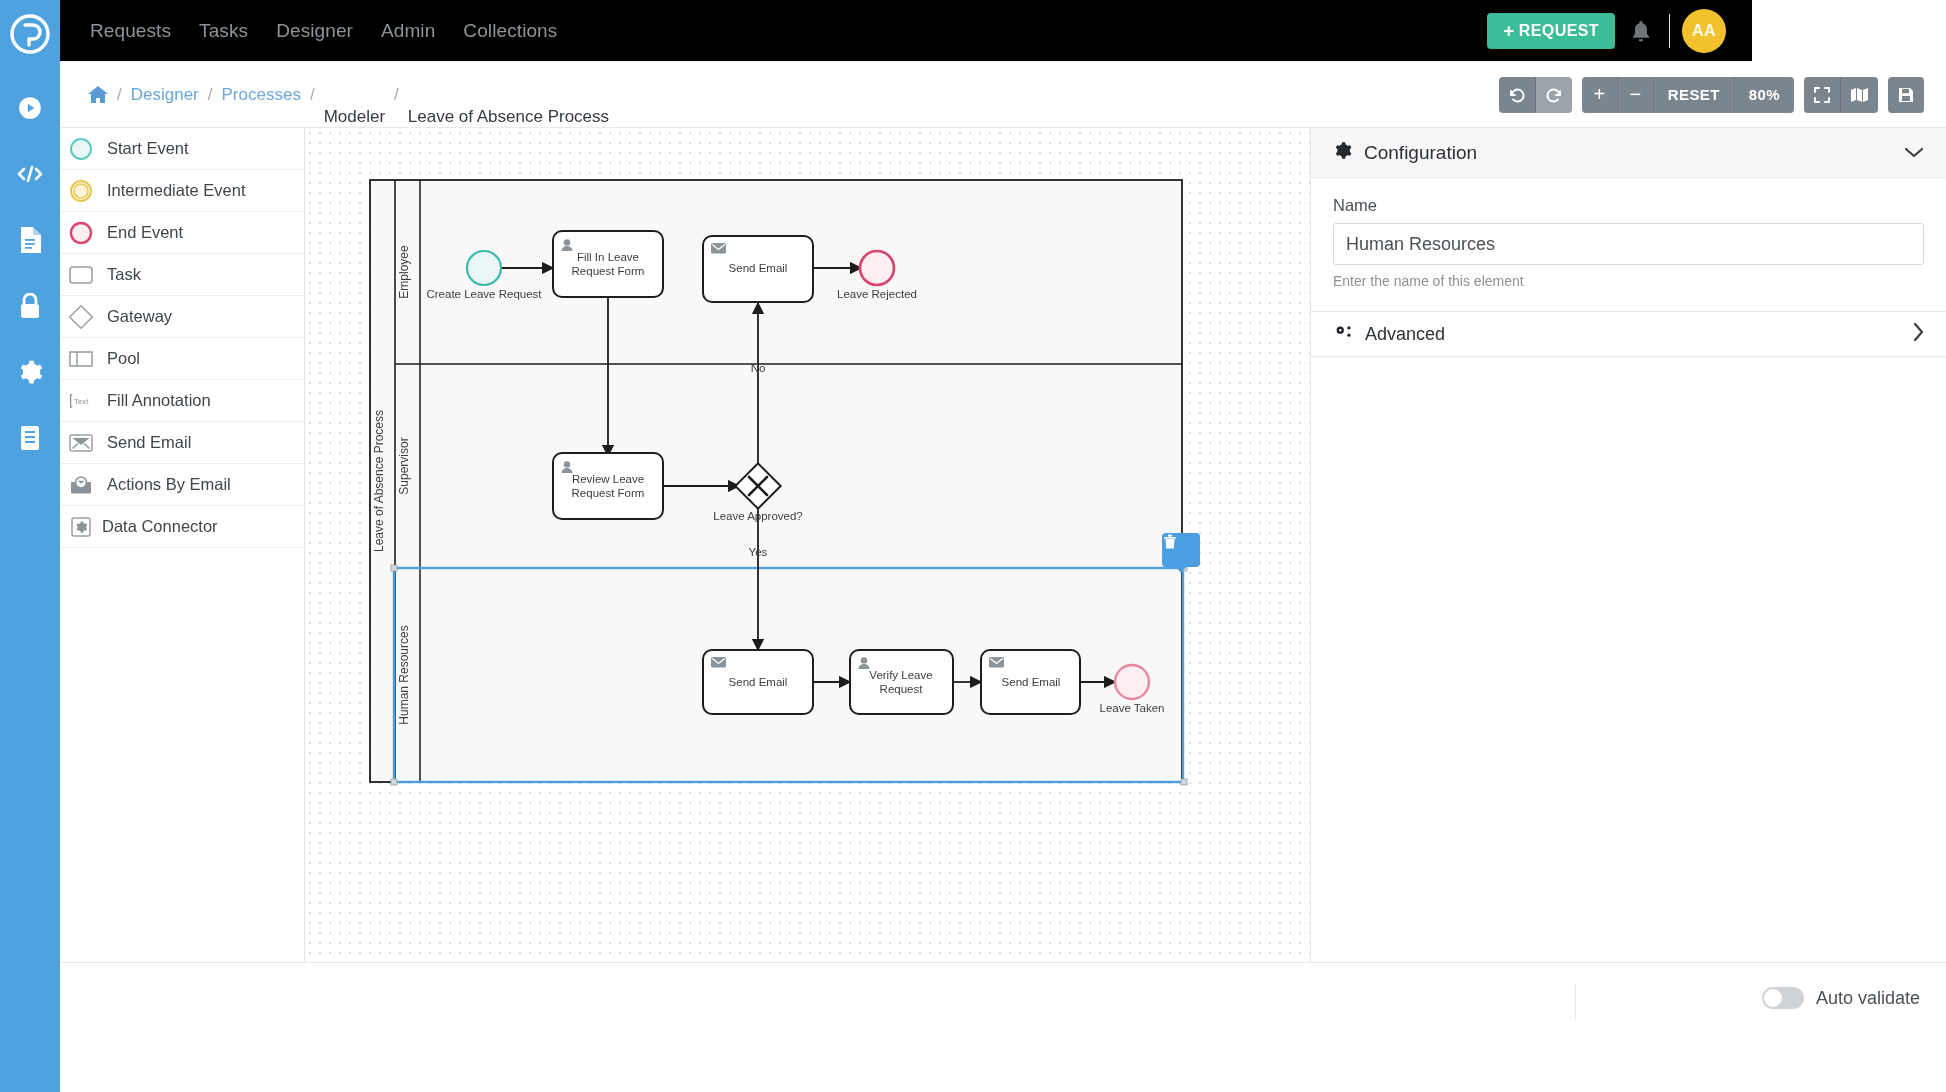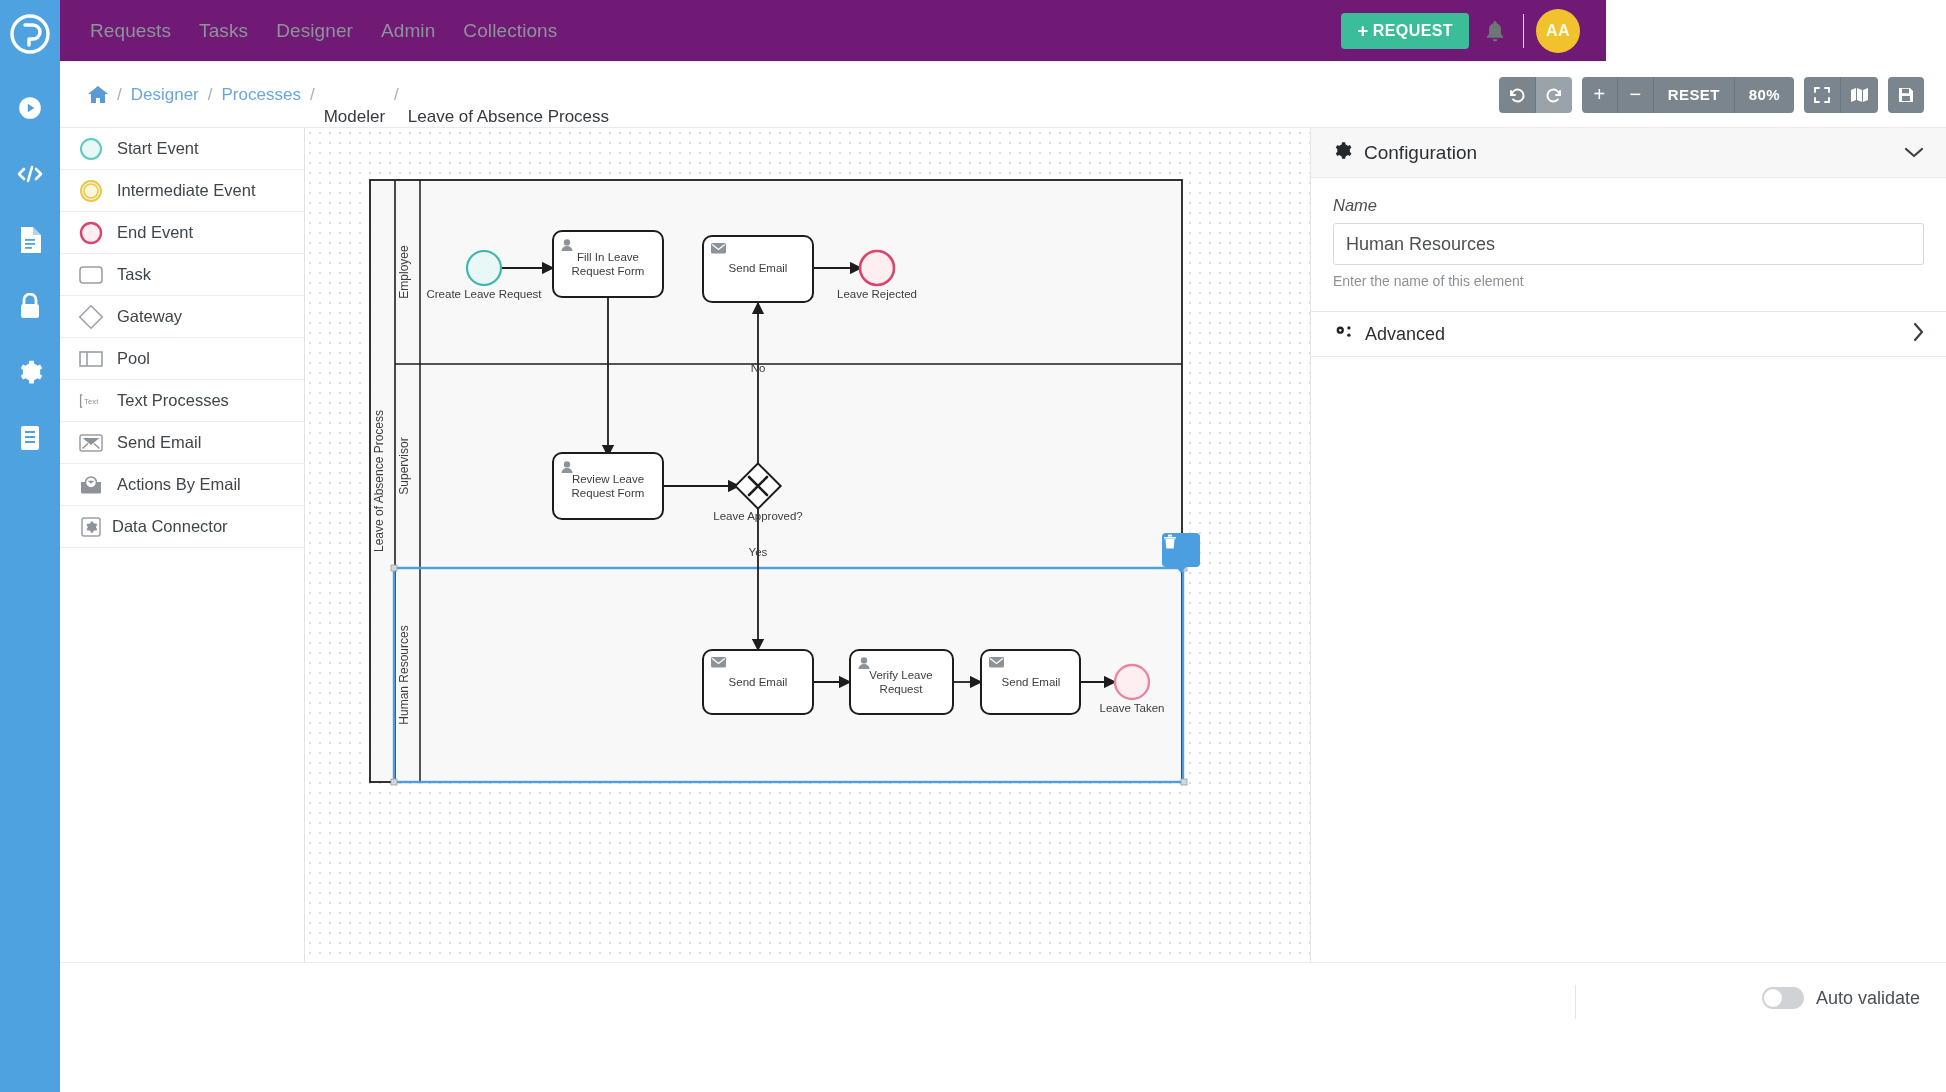--- a/index.html
+++ b/index.html
@@ -25,22 +25,22 @@
     width: 44px; height: 44px;
     margin-top: 22px;
     display: flex; align-items: center; justify-content: center;
     color: #ffffff;
   }
   .rail-icon svg { display:block; }
 
   
   .topnav {
     position: absolute; left: 60px; top: 0;
-    width: 1546px; height: 62px;
-    background: #701a75;
+    width: 1692px; height: 62px;
+    background: #000000;
     border-bottom: 1px solid #eceef0;
     display: flex; align-items: center;
   }
   .nav-links { display: flex; align-items: center; margin-left: 28px; gap: 24px; }
   .nav-link {
     font-size: 19px; color: #8d9499; letter-spacing: .1px;
     cursor: pointer; padding: 4px 2px;
   }
   .nav-right { margin-left: auto; display: flex; align-items: center; padding-right: 26px; gap: 0; }
   .btn-request {
@@ -90,21 +90,21 @@
 
   
   .palette {
     position: absolute; left: 60px; top: 128px;
     width: 245px; height: 834px;
     background: #ffffff;
     border-right: 1px solid #e3e6e8;
   }
   .pal-item {
     height: 42px; display: flex; align-items: center;
-    padding-left: 18px; gap: 13px;
+    padding-left: 8px; gap: 13px;
     border-bottom: 1px solid #ededef;
     cursor: grab; font-size: 16.5px; color: #3f464b;
   }
   .pal-ico { width: 26px; height: 26px; display: flex; align-items: center; justify-content: center; flex: 0 0 26px;}
 
   
   .canvas {
     position: absolute; left: 305px; top: 128px;
     width: 1005px; height: 834px;
     background-color: #ffffff;
@@ -123,21 +123,21 @@
   }
   .cfg-head {
     height: 50px; background: #f7f7f8;
     border-bottom: 1px solid #e6e8ea;
     display: flex; align-items: center; padding: 0 22px;
     cursor: pointer;
   }
   .cfg-head .t { font-size: 19px; color: #2c3136; margin-left: 12px; }
   .cfg-head .chev { margin-left: auto; color: #3a4045; }
   .cfg-body { padding: 18px 22px 0 22px; }
-  .cfg-label { font-size: 16.5px; color: #4a5055; margin-bottom: 8px; font-style: italic; }
+  .cfg-label { font-size: 16.5px; color: #4a5055; margin-bottom: 8px; }
   .cfg-input {
     width: 100%; height: 42px;
     border: 1px solid #d6d9dc; border-radius: 3px;
     padding: 0 12px; font-size: 18px; color: #4b5155;
     font-family: "Liberation Sans", sans-serif;
     background: #fff;
   }
   .cfg-help { font-size: 14px; color: #8b9196; margin-top: 8px; }
   .cfg-row {
     margin-top: 22px; height: 46px;
@@ -384,21 +384,21 @@
       <span>Pool</span>
     </div>
 
     <div class="pal-item">
       <span class="pal-ico">
         <svg width="30" height="18" viewBox="0 0 30 18">
           <path d="M5 2 H3 V16 H5" fill="none" stroke="#8d9499" stroke-width="1.5"></path>
           <text x="7" y="13" font-family="Liberation Sans, sans-serif" font-size="9" fill="#8d9499">Text</text>
         </svg>
       </span>
-      <span>Text Processes</span>
+      <span>Fill Annotation</span>
     </div>
 
 
     <div class="pal-item">
       <span class="pal-ico">
         <svg width="26" height="22" viewBox="0 0 26 22">
           <rect x="2" y="3" width="22" height="16" rx="2" fill="#fff" stroke="#9aa0a6" stroke-width="1.5"></rect>
           <path d="M4.5 6 h17 l-8.5 7z" fill="#8d9499"></path>
           <path d="M4.5 16.5 l5.5-5 M21.5 16.5 l-5.5-5" stroke="#8d9499" stroke-width="1.4" fill="none"></path>
         </svg>

